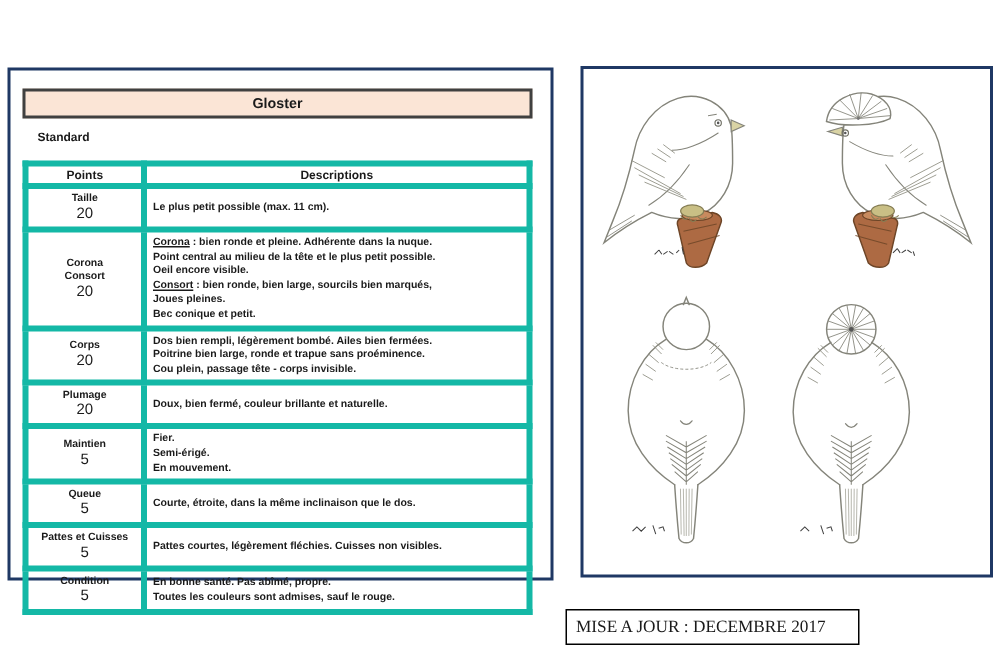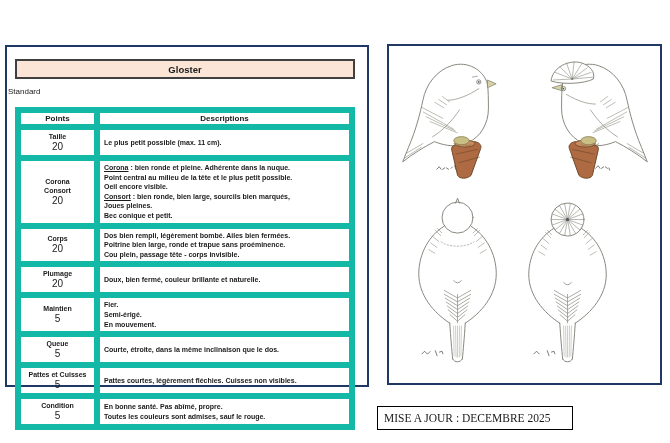--- a/index.html
+++ b/index.html
@@ -9,25 +9,25 @@
 
   .panel-left{position:absolute;left:5px;top:45px;width:364px;height:342px;
               border:2px solid var(--panel_border,#1f3864);background:#fff;}
   .panel-right{position:absolute;left:387px;top:44px;width:275px;height:341px;
                border:2px solid var(--panel_border,#1f3864);background:#fff;}
 
   .banner{position:absolute;left:8px;top:12px;width:340px;height:20px;
           background:var(--header_fill,#fbe5d6);border:2px solid #404040;
           display:flex;align-items:center;justify-content:center;
           font-weight:700;font-size:9.5px;}
-  .standard-label{position:absolute;left:1px;top:40px;font-weight:400;font-size:8px;}
+  .standard-label{position:absolute;left:18px;top:40px;font-weight:700;font-size:8px;}
 
   table.std{position:absolute;left:8px;top:60px;width:340px;border-collapse:collapse;
             table-layout:fixed;border:2px solid #000;}
-  table.std th,table.std td{border:6px solid #14b8a6;}
+  table.std th,table.std td{border:4px solid #14b8a6;}
   table.std th{height:13px;padding:0;font-weight:700;font-size:8px;line-height:11px;text-align:center;}
   thead th{border-bottom:2px solid #000;}
   col.c1{width:79px;}
   td.points{text-align:center;vertical-align:middle;padding:2px 1px;}
   td.points .lbl{font-weight:700;font-size:7px;line-height:9px;}
   td.points .num{font-weight:400;font-size:10px;line-height:12px;}
   td.desc{vertical-align:middle;padding:2px 4px;font-weight:700;font-size:7px;
           line-height:9.6px;white-space:nowrap;overflow:hidden;}
   td.desc .u{text-decoration:underline;}
 
@@ -242,16 +242,16 @@
         <path d="M47 23 L64 23 M47 23 L63 28.8 M47 23 L60 33.9 M47 23 L55.5 37.7 M47 23 L50 39.7 M47 23 L44 39.7 M47 23 L38.5 37.7 M47 23 L34 33.9 M47 23 L31 28.8 M47 23 L30 23 M47 23 L31 17.2 M47 23 L34 12.1 M47 23 L38.5 8.3 M47 23 L44 6.3 M47 23 L50 6.3 M47 23 L55.5 8.3 M47 23 L60 12.1 M47 23 L63 17.2"></path>
       </g>
       <circle cx="47" cy="23" r="1.6" fill="#555"></circle>
       <path fill="none" stroke="#8e8e82" stroke-width="0.6" d="M24 36 L30 42 M21 42 L28 48 M19 49 L26 54 M26 34 L31 39 M17 56 L24 60 M70 36 L64 42 M73 42 L66 48 M75 49 L68 54 M68 34 L63 39 M77 56 L70 60"></path>
       <path fill="none" stroke="#84847a" stroke-width="0.7" d="M47 100 L47 130 M47 104 L33 96 M47 104 L61 96 M47 108 L33 100 M47 108 L61 100 M47 112 L34 104 M47 112 L60 104 M47 116 L35 108 M47 116 L59 108 M47 120 L36 112 M47 120 L58 112 M47 124 L37 116 M47 124 L57 116 M47 128 L39 121 M47 128 L55 121"></path>
       <path fill="none" stroke="#3f3f3f" stroke-width="0.7" d="M12 162 l3 -3 l3 3 M26 158 l2 6 M30 160 l3 -1 l1 3"></path>
     </svg>
   </div>
 
   <div class="footer-box">
-    <span>MISE A JOUR : DECEMBRE 2025</span>
+    <span>MISE A JOUR : DECEMBRE 2017</span>
   </div>
 
 </div>
 
 </body></html>

